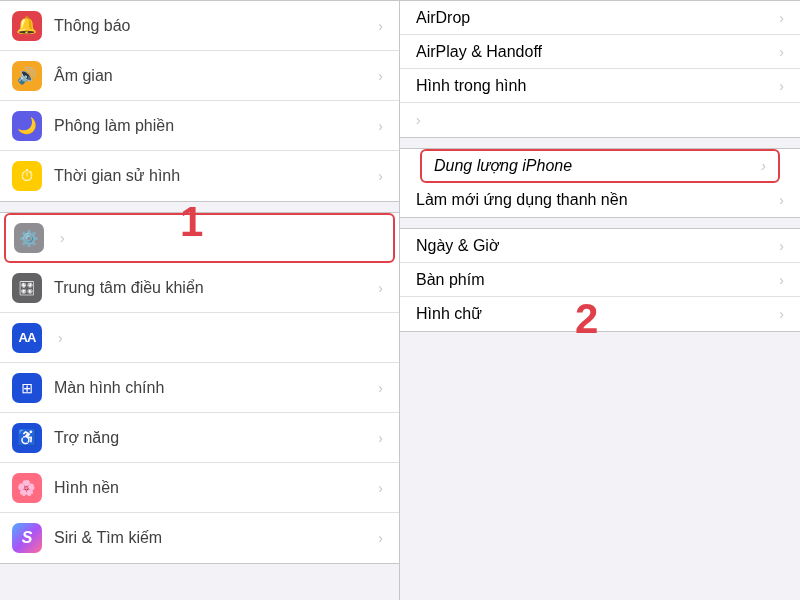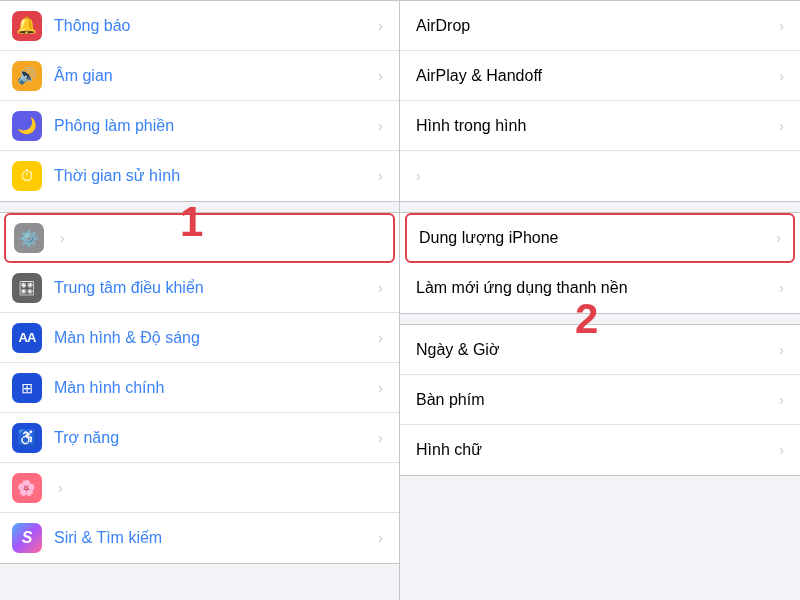--- a/index.html
+++ b/index.html
@@ -56,21 +56,21 @@
       justify-content: center;
       margin-right: 12px;
       flex-shrink: 0;
       font-size: 17px;
       color: #fff;
     }
 
     .settings-item .item-label {
       flex: 1;
       font-size: 16px;
-      color: #3b82f6;
+      color: #404040;
     }
 
     .settings-item .chevron {
       color: #c7c7cc;
       font-size: 14px;
       margin-left: 4px;
     }
 
     .settings-item.highlighted {
       border: 2px solid #e0404a;
@@ -82,21 +82,21 @@
     .group-spacer {
       height: 10px;
       background: #f2f2f7;
     }
 
     
     .right-item {
       display: flex;
       align-items: center;
       padding: 0 16px;
-      height: 50px;
+      height: 34px;
       background: #fff;
       border-bottom: 0.5px solid #e0e0e5;
       position: relative;
       cursor: pointer;
     }
 
     .right-item:last-child {
       border-bottom: none;
     }
 
@@ -107,22 +107,23 @@
     }
 
     .right-item .chevron {
       color: #c7c7cc;
       font-size: 14px;
     }
 
     .right-item.highlighted {
       border: 2px solid #e0404a;
       border-radius: 6px;
-      margin: 0 5px;
+      margin: 0 20px;
       padding: 0 12px;
+      font-style: italic;
     }
 
     
     .step-number {
       position: absolute;
       font-size: 42px;
       font-weight: 700;
       color: #e0404a;
       z-index: 10;
       pointer-events: none;
@@ -185,35 +186,35 @@
         <div class="icon-wrap" style="background:#8e8e93; font-size:16px;">⚙️</div>
         <span class="chevron">›</span>
       </div>
       <div class="settings-item">
         <div class="icon-wrap" style="background:#636366; font-size:14px;">🎛</div>
         <span class="item-label">Trung tâm điều khiển</span>
         <span class="chevron">›</span>
       </div>
       <div class="settings-item">
         <div class="icon-wrap icon-blue" style="font-size:13px; font-weight:700; letter-spacing:-1px;">AA</div>
-        <span class="item-label">Màn hình &amp; Độ sáng</span>
         <span class="chevron">›</span>
       </div>
       <div class="settings-item">
         <div class="icon-wrap icon-blue" style="font-size:14px;">⊞</div>
         <span class="item-label">Màn hình chính</span>
         <span class="chevron">›</span>
       </div>
       <div class="settings-item">
         <div class="icon-wrap icon-blue" style="font-size:16px;">♿</div>
         <span class="item-label">Trợ năng</span>
         <span class="chevron">›</span>
       </div>
       <div class="settings-item">
         <div class="icon-wrap" style="background:#ff6b81; font-size:15px;">🌸</div>
+        <span class="item-label">Hình nền</span>
         <span class="chevron">›</span>
       </div>
       <div class="settings-item">
         <div class="icon-wrap" style="background: linear-gradient(135deg, #4facfe 0%, #a855f7 50%, #ff6b9d 100%); font-size:16px; font-weight:700; font-style:italic; color:#fff; letter-spacing:0;">S</div>
         <span class="item-label">Siri &amp; Tìm kiếm</span>
         <span class="chevron">›</span>
       </div>
     </div>
   </div>
 </div>

